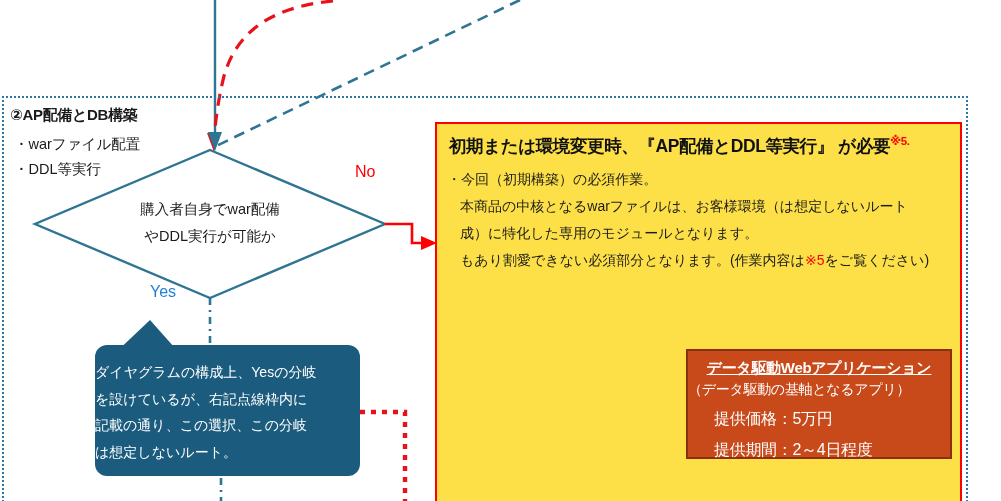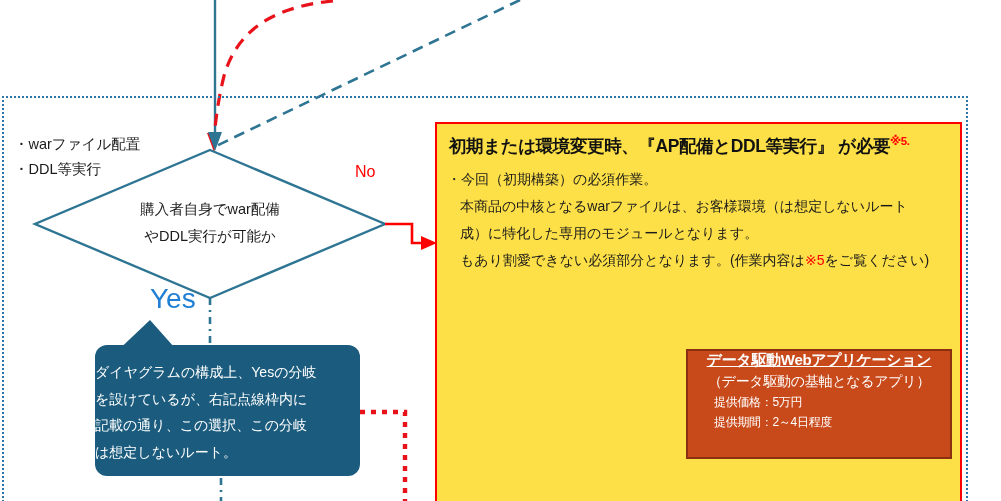--- a/index.html
+++ b/index.html
@@ -67,21 +67,21 @@
     text-align: center;
     font-size: 14.5px;
     color: #1a1a1a;
     line-height: 27px;
   }
 
   .yes-label {
     position: absolute;
     left: 150px;
     top: 283px;
-    font-size: 28px;
+    font-size: 16px;
     color: #1F7FD4;
     font-weight: normal;
   }
   .no-label {
     position: absolute;
     left: 355px;
     top: 163px;
     font-size: 16px;
     color: #FF0000;
     font-weight: normal;
@@ -154,42 +154,42 @@
   
   .price-box {
     position: absolute;
     left: 686px;
     top: 349px;
     width: 266px;
     height: 110px;
     background: #C8491A;
     border: 2px solid #8C2F10;
     box-sizing: border-box;
-    padding: 0 0 0 0;
+    padding: 8px 0 0 0;
   }
   .price-title {
     text-align: center;
     font-size: 15px;
     font-weight: bold;
     color: #ffffff;
     text-decoration: underline;
     letter-spacing: -0.3px;
   }
   .price-sub {
-    text-align: center;
+    text-align: left;
     font-size: 14px;
     color: #ffffff;
     margin-top: 3px;
     letter-spacing: -0.3px;
   }
   .price-line {
-    font-size: 12px;
+    font-size: 16px;
     color: #ffffff;
     padding-left: 26px;
-    margin-top: 3px;
+    margin-top: 10px;
     letter-spacing: -0.3px;
   }
 </style>
 </head>
 <body>
 
 <div id="stage">
 
   <svg id="lines" viewBox="0 0 1001 501">
 
@@ -210,20 +210,21 @@
     <line x1="210" y1="298" x2="210" y2="352" stroke="#2E7593" stroke-width="2.6" stroke-dasharray="7,5,2,5"></line>
     <line x1="221" y1="478" x2="221" y2="501" stroke="#2E7593" stroke-width="2.6" stroke-dasharray="7,5,2,5"></line>
 
     <polygon points="112,356 150,320 182,356" fill="#1B5C7E"></polygon>
 
     <path d="M 360 412 L 405 412 L 405 501" stroke="#E8121A" stroke-width="4.4" fill="none" stroke-dasharray="5,6" stroke-linecap="butt"></path>
   </svg>
 
   <div class="section-frame"></div>
 
+  <div class="section-title">②AP配備とDB構築</div>
   <div class="section-list">
     <div>・warファイル配置</div>
     <div>・DDL等実行</div>
   </div>
 
   <div class="diamond-label">
     <div>購入者自身でwar配備</div>
     <div>やDDL実行が可能か</div>
   </div>
 

